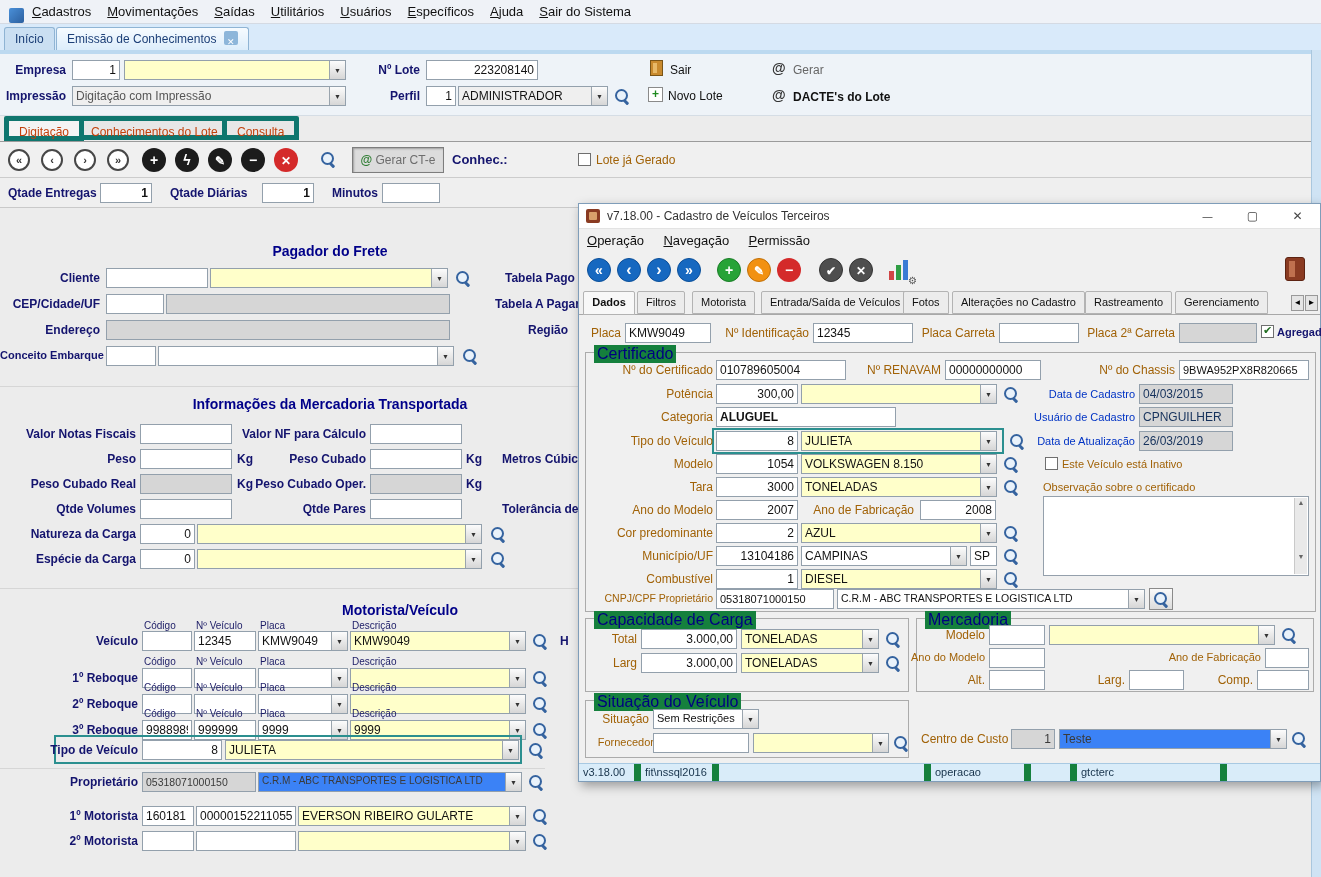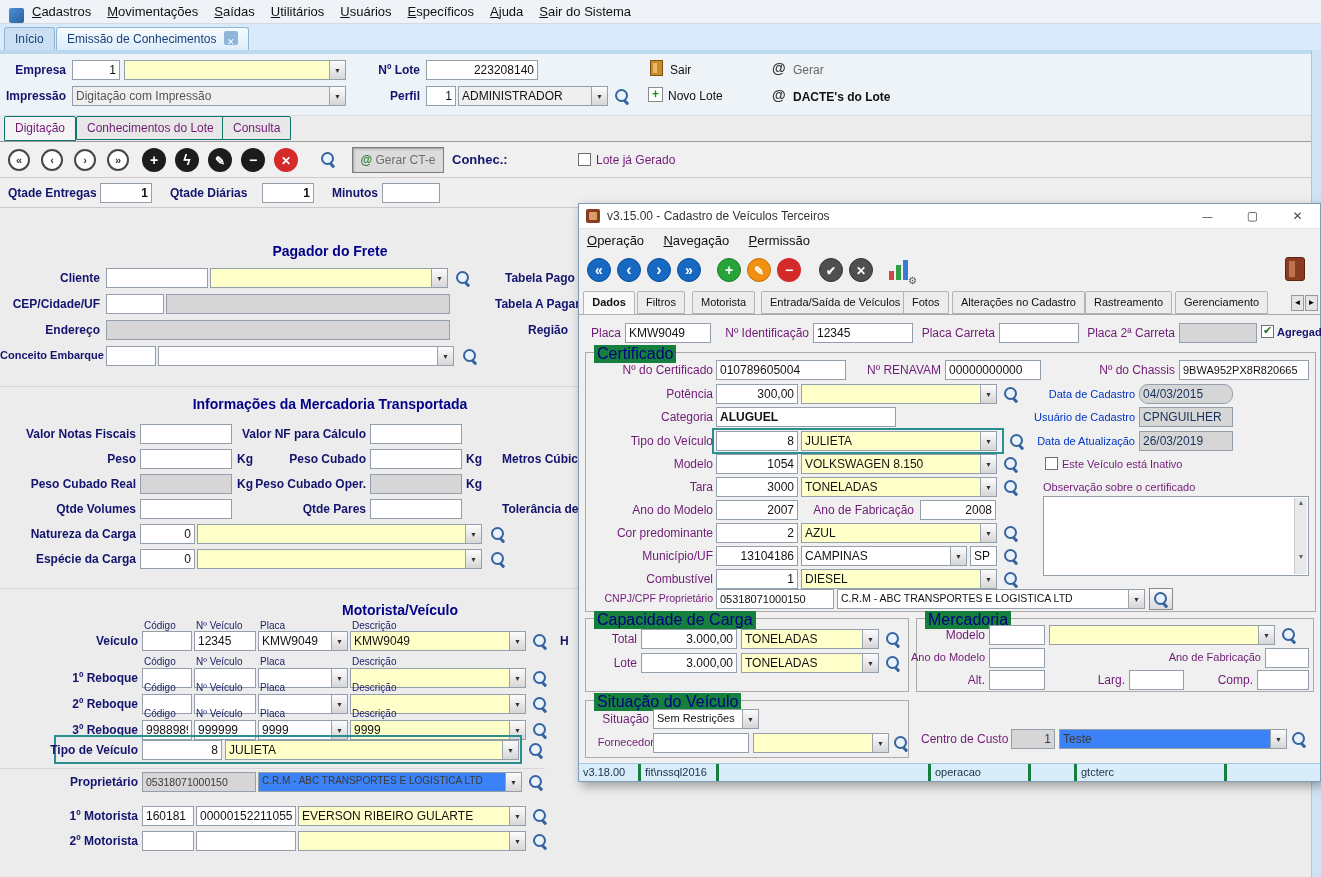--- a/index.html
+++ b/index.html
@@ -2,21 +2,21 @@
 <html><head>
 <meta charset="utf-8">
 <style>
 *{margin:0;padding:0;box-sizing:border-box}
 html,body{width:1321px;height:877px;font-family:"Liberation Sans",sans-serif;background:#ececec;overflow:hidden;position:relative;font-size:12px}
 .abs{position:absolute}
 
 .lbl{position:absolute;font-size:12px;font-weight:bold;color:#14146e;white-space:nowrap}
 .lbl.r{text-align:right}
 .minih{position:absolute;font-size:10px;color:#1c1c66;white-space:nowrap}
-.dlbl{position:absolute;font-size:12px;color:#701a75;white-space:nowrap}
+.dlbl{position:absolute;font-size:12px;color:#a16207;white-space:nowrap}
 .dlbl.r{text-align:right}
 .blbl{position:absolute;font-size:11px;color:#0033c4;white-space:nowrap;text-align:right}
 .sect-title{position:absolute;font-size:14px;font-weight:bold;color:#000089;text-align:center}
 
 .inp{position:absolute;height:20px;background:#fff;border:1px solid #93a0ac;font-size:12px;padding:0 3px;font-family:inherit;color:#121212}
 .inp.g{background:#d6d6d6;color:#3a3a3a}
 .inp.num{text-align:right}
 .combo{position:absolute;height:20px;background:#fff;border:1px solid #93a0ac;font-size:12px;color:#121212}
 .combo.y{background:#ffffca}
 .combo.g{background:#3b82f6;color:#3a3a3a}
@@ -38,21 +38,21 @@
 .menu-item{display:inline-block;padding:0 8px;line-height:23px;font-size:13px;color:#111;cursor:pointer}
 .menu-item::first-letter{text-decoration:underline}
 #doctabs{position:absolute;left:0;top:24px;width:1321px;height:26px;background:#d9eafa}
 .doc-tab{position:absolute;top:3px;height:23px;border:1px solid #8fb4d4;border-bottom:none;background:#cadff2;color:#1c3f77;font-size:12px;line-height:22px;padding:0 10px;border-radius:3px 3px 0 0;cursor:pointer}
 .doc-tab.active{background:linear-gradient(#f6fbff,#dcedfb);font-weight:normal}
 .tabclose{display:inline-block;width:14px;height:14px;margin-left:8px;background:#8db6da;border-radius:2px;position:relative;vertical-align:-2px;cursor:pointer}
 .tabclose::after{content:"✕";position:absolute;left:2.5px;top:0px;font-size:9px;color:#fff}
 #tabstrip2{position:absolute;left:0;top:50px;width:1321px;height:4px;background:#bcd9f0}
 #hdrpanel{position:absolute;left:0;top:54px;width:1321px;height:62px;background:#eef3f8;border-bottom:1px solid #d5dde5}
 
-.subtab{position:absolute;top:0;height:24px;line-height:22px;font-size:12px;color:#701a75;background:#e7e7e7;border:1px solid #0f766e;padding:0 10px;cursor:pointer;border-radius:2px 2px 0 0}
+.subtab{position:absolute;top:0;height:24px;line-height:22px;font-size:12px;color:#c2410c;background:#e7e7e7;border:5px solid #0f766e;padding:0 10px;cursor:pointer;border-radius:2px 2px 0 0}
 .subtab.active{background:#f4f4f4;height:25px;z-index:2}
 #toolbar{position:absolute;left:0;top:141px;width:1321px;height:37px;background:#f0f0f0;border-top:1px solid #9b9b9b;border-bottom:1px solid #cccccc}
 .ring{position:absolute;width:22px;height:22px;border-radius:50%;border:2px solid #474747;background:#fff;color:#333;text-align:center;line-height:18px;font-size:11px;font-weight:bold;cursor:pointer}
 .cbtn{position:absolute;width:24px;height:24px;border-radius:50%;color:#fff;text-align:center;line-height:24px;font-size:14px;font-weight:bold;cursor:pointer}
 .cbtn.k{background:#1c1c1c}
 .cbtn.red{background:#d42a2a}
 .cbtn.blue{background:#1668c0;border:1px solid #0b4f99;line-height:22px}
 .cbtn.green{background:#27a337;border:1px solid #1a7d27;line-height:22px}
 .cbtn.orange{background:#f29111;border:1px solid #c06f07;line-height:22px}
 .cbtn.gray{background:#4f4f4f;border:1px solid #333;line-height:22px}
@@ -79,21 +79,21 @@
 .wbtn{position:absolute;top:0;width:45px;height:25px;text-align:center;line-height:25px;color:#444;font-size:12px;cursor:pointer}
 .wbtn.min::after{content:"—";font-size:10px}
 .wbtn.max::after{content:"▢";font-size:12px}
 .wbtn.close::after{content:"✕"}
 #dlg-menu{position:absolute;left:0;top:25px;width:100%;height:24px;background:#f0f0f0}
 #dlg-toolbar{position:absolute;left:0;top:49px;width:100%;height:38px;background:#f0f0f0}
 .dtab{position:absolute;top:0;height:23px;line-height:21px;font-size:11px;color:#111;background:#ececec;border:1px solid #b3b3b3;padding:0 8px;cursor:pointer;border-radius:2px 2px 0 0;white-space:nowrap}
 .dtab.active{background:#f8f8f8;font-weight:bold;z-index:2;height:24px}
 #dlg-tabs{position:absolute;left:0;top:87px;width:100%;height:24px;border-bottom:1px solid #a8a8a8}
 #dlg-status{position:absolute;left:0;bottom:0;width:100%;height:18px;display:flex;background:#d9ecf9;border-top:1px solid #a8c9e2}
-.stseg{height:100%;border-right:3px solid #15803d;font-size:11px;color:#16324a;line-height:17px;padding:0 4px;overflow:hidden;white-space:nowrap}
+.stseg{height:100%;border-right:7px solid #15803d;font-size:11px;color:#16324a;line-height:17px;padding:0 4px;overflow:hidden;white-space:nowrap}
 .chart-ic{position:absolute;width:26px;height:24px;cursor:pointer}
 .chart-ic .b1{position:absolute;left:2px;bottom:2px;width:5px;height:9px;background:#d04545}
 .chart-ic .b2{position:absolute;left:9px;bottom:2px;width:5px;height:15px;background:#2f9e44}
 .chart-ic .b3{position:absolute;left:16px;bottom:2px;width:5px;height:20px;background:#3a7bd5}
 .chart-ic .gear{position:absolute;right:-4px;bottom:-4px;font-size:10px;color:#555}
 .exit-ic{position:absolute;width:20px;height:24px;background:#8a3b22;border:1px solid #5d2312;border-radius:3px;cursor:pointer}
 .exit-ic::after{content:"";position:absolute;left:3px;top:3px;width:6px;height:16px;background:#c0714f}
 .door-ic{position:absolute;width:13px;height:16px;background:#c98a2e;border:1px solid #7a5416}
 .door-ic::after{content:"";position:absolute;left:2px;top:2px;width:4px;height:10px;background:#e8b968}
 .newlote-ic{position:absolute;width:15px;height:15px;background:#fff;border:1px solid #8a8a8a}
@@ -375,21 +375,21 @@
     <span class="val"></span>
     <span class="dd"></span>
   </div>
 <span class="mag" style="left:532px;top:833px"></span>
 
 <div class="scrollv" style="left:1311px;top:50px;width:10px;height:827px"></div>
 
 <div id="dialog">
   <div id="dlg-title">
     <span class="dlgicon" style="left:7px;top:5px"></span>
-    <span class="dlbl" style="left:28px;top:5px;color:#333">v3.15.00 - Cadastro de Veículos Terceiros</span>
+    <span class="dlbl" style="left:28px;top:5px;color:#333">v7.18.00 - Cadastro de Veículos Terceiros</span>
     <span class="wbtn min" style="right:90px"></span>
     <span class="wbtn max" style="right:45px"></span>
     <span class="wbtn close" style="right:0"></span>
   </div>
   <div id="dlg-menu">
     <span class="menu-item" style="line-height:24px">Operação</span>
     <span class="menu-item" style="line-height:24px">Navegação</span>
     <span class="menu-item" style="line-height:24px">Permissão</span>
   </div>
   <div id="dlg-toolbar">
@@ -446,21 +446,21 @@
   <input class="inp" style="left: 600px; top: 156px; width: 130px; font-size: 11px;" value="9BWA952PX8R820665">
 
   <div class="dlbl r" style="left:10px;top:183px;width:124px">Potência</div>
   <input class="inp num" style="left: 137px; top: 180px; width: 82px;" value="300,00">
   <div class="combo y" style="left:222px;top:180px;width:196px">
       <span class="val"></span>
       <span class="dd"></span>
     </div>
   <span class="mag" style="left:424px;top:182px"></span>
   <div class="blbl" style="left:436px;top:184px;width:120px">Data de Cadastro</div>
-  <input class="inp g" style="left: 560px; top: 180px; width: 94px; color: rgb(22, 50, 92); border-radius: 9px;" value="04/03/2015">
+  <input class="inp g" style="left: 560px; top: 180px; width: 94px; color: rgb(22, 50, 92);" value="04/03/2015">
 
   <div class="dlbl r" style="left:10px;top:206px;width:124px">Categoria</div>
   <input class="inp" style="left: 137px; top: 203px; width: 180px; font-weight: bold;" value="ALUGUEL">
   <div class="blbl" style="left:436px;top:207px;width:120px">Usuário de Cadastro</div>
   <input class="inp g" style="left: 560px; top: 203px; width: 94px; color: rgb(22, 50, 92);" value="CPNGUILHER">
 
   <div class="hl" style="left:133px;top:224px;width:292px;height:26px"></div>
   <div class="dlbl r" style="left:10px;top:230px;width:124px">Tipo do Veículo</div>
   <input class="inp num" style="left: 137px; top: 227px; width: 82px;" value="8">
   <div class="combo y" style="left:222px;top:227px;width:196px">
@@ -536,21 +536,21 @@
   <div class="gbox" style="left:6px;top:414px;width:324px;height:74px">
     <span class="cap">Capacidade de Carga</span>
   </div>
   <div class="dlbl r" style="left:10px;top:428px;width:48px">Total</div>
   <input class="inp num" style="left: 62px; top: 425px; width: 96px;" value="3.000,00">
   <div class="combo y" style="left:162px;top:425px;width:138px">
       <span class="val">TONELADAS</span>
       <span class="dd"></span>
     </div>
   <span class="mag" style="left:306px;top:427px"></span>
-  <div class="dlbl r" style="left:10px;top:452px;width:48px">Lote</div>
+  <div class="dlbl r" style="left:10px;top:452px;width:48px">Larg</div>
   <input class="inp num" style="left: 62px; top: 449px; width: 96px;" value="3.000,00">
   <div class="combo y" style="left:162px;top:449px;width:138px">
       <span class="val">TONELADAS</span>
       <span class="dd"></span>
     </div>
   <span class="mag" style="left:306px;top:451px"></span>
 
   <div class="gbox" style="left:337px;top:414px;width:398px;height:74px">
     <span class="cap">Mercadoria</span>
   </div>

